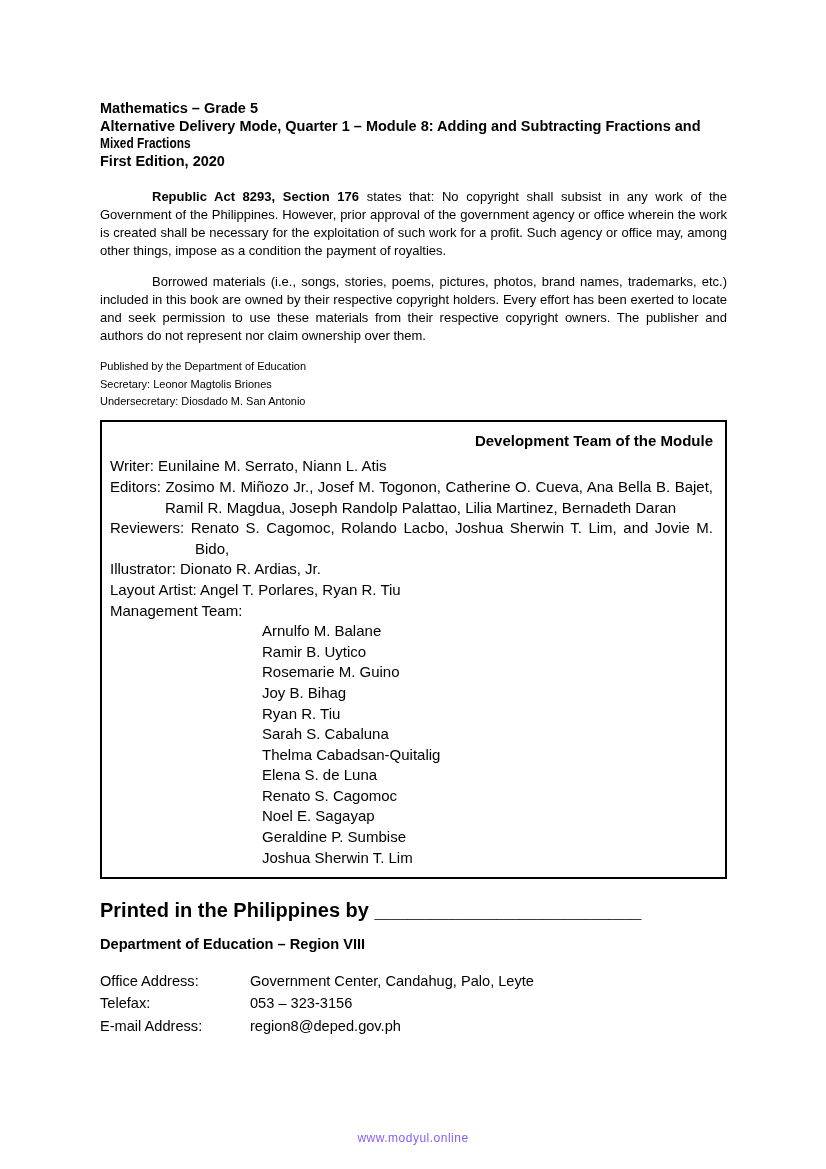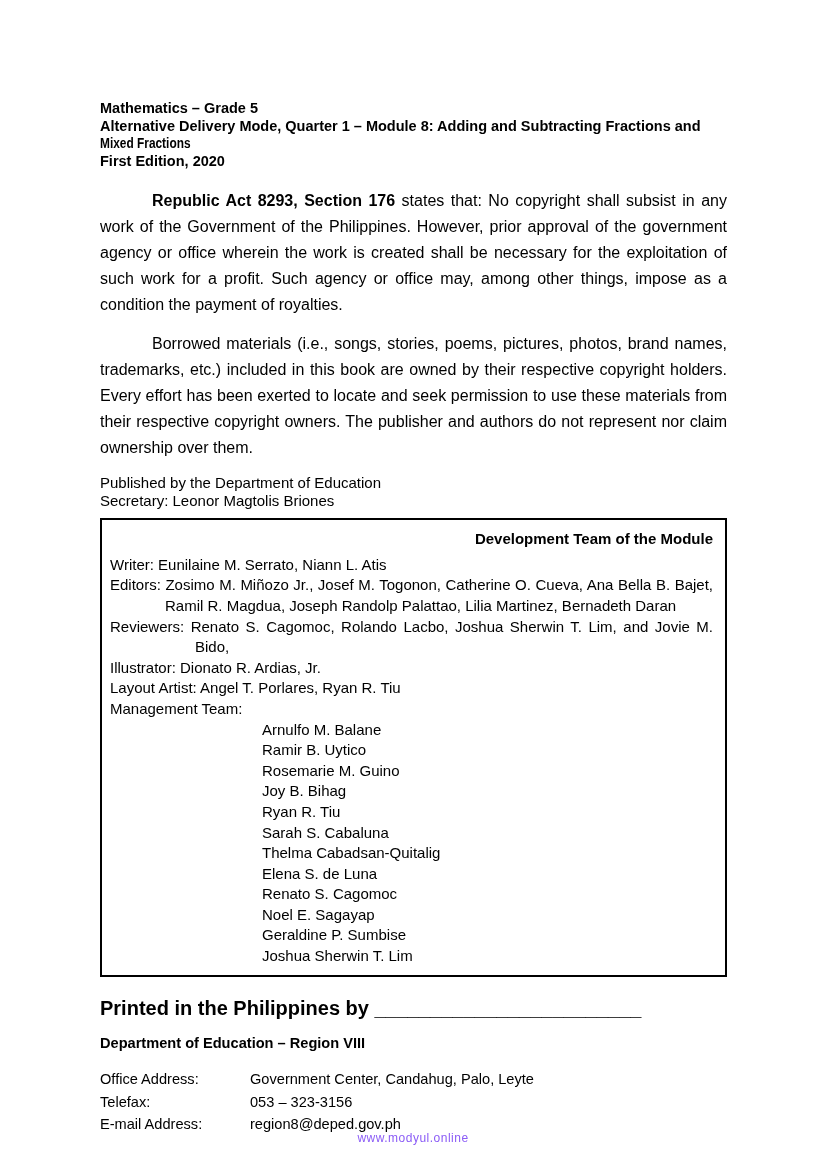--- a/index.html
+++ b/index.html
@@ -24,31 +24,31 @@
     line-height: 17.5px;
     white-space: nowrap;
   }
   .h-line.condensed {
     transform: scaleX(0.82);
     transform-origin: left center;
   }
   .para {
     margin: 0;
     margin-top: 18px;
-    font-size: 16px;
-    line-height: 26px;
+    font-size: 13px;
+    line-height: 18px;
     text-align: justify;
     text-indent: 52px;
   }
   .para.second {
     margin-top: 13px;
   }
   .pub-block {
     margin-top: 13px;
-    font-size: 15px;
+    font-size: 11px;
     line-height: 17.6px;
   }
   .team-box {
     margin-top: 9px;
     border: 2px solid #000000;
     box-sizing: border-box;
     width: 627px;
     height: 459px;
     padding: 9px 12px 12px 8px;
     font-size: 15px;
@@ -123,20 +123,21 @@
     <div class="h-line">First Edition, 2020</div>
   </header>
 
   <p class="para"><b>Republic Act 8293, Section 176</b><span> states that: No copyright shall subsist in any work of the Government of the Philippines. However, prior approval of the government agency or office wherein the work is created shall be necessary for the exploitation of such work for a profit. Such agency or office may, among other things, impose as a condition the payment of royalties.</span></p>
 
   <p class="para second">Borrowed materials (i.e., songs, stories, poems, pictures, photos, brand names, trademarks, etc.) included in this book are owned by their respective copyright holders. Every effort has been exerted to locate and seek permission to use these materials from their respective copyright owners. The publisher and authors do not represent nor claim ownership over them.</p>
 
   <div class="pub-block">
     <div>Published by the Department of Education</div>
     <div>Secretary: Leonor Magtolis Briones</div>
+    <div>Undersecretary: Diosdado M. San Antonio</div>
   </div>
 
   <div class="team-box">
     <div class="team-title">Development Team of the Module</div>
 
     <div class="entry"><b>Writer:</b> <span>Eunilaine M. Serrato, Niann L. Atis</span></div>
 
     <div class="entry hang-editors"><b>Editors:</b> <span>Zosimo M. Miñozo Jr., Josef M. Togonon, Catherine O. Cueva, Ana Bella B. Bajet, Ramil R. Magdua, Joseph Randolp Palattao, Lilia Martinez, Bernadeth Daran</span></div>
 
     <div class="entry hang-reviewers"><b>Reviewers:</b> <span>Renato S. Cagomoc, Rolando Lacbo, Joshua Sherwin T. Lim, and Jovie M. Bido,</span></div>

